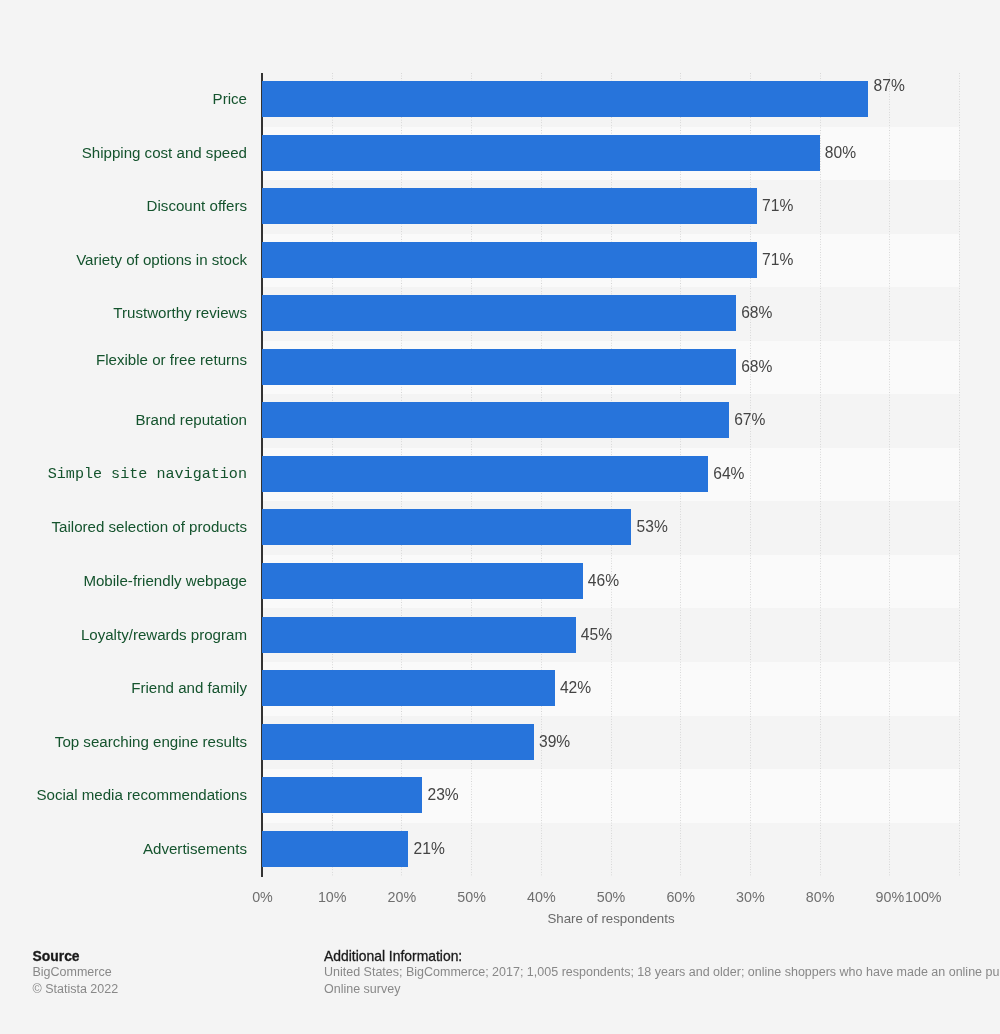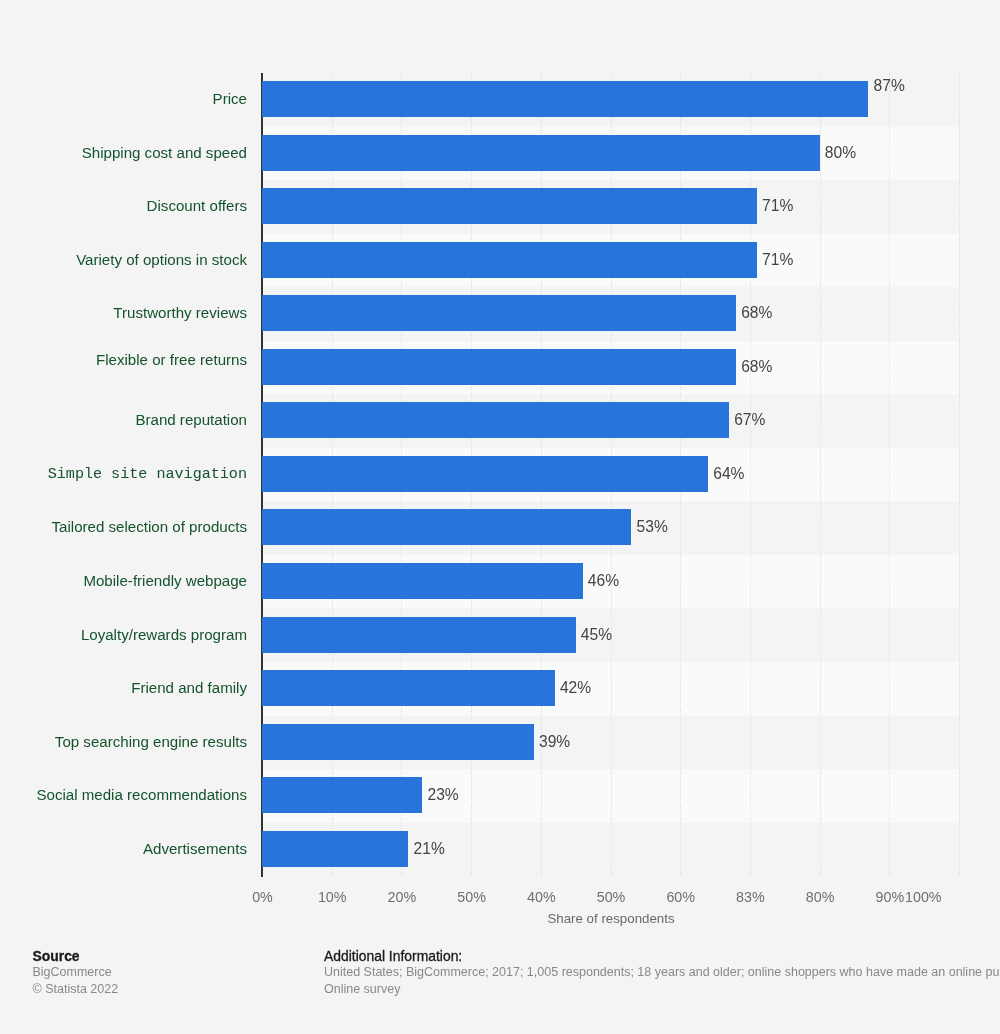--- a/index.html
+++ b/index.html
@@ -177,21 +177,21 @@
       <div class="catlabel" style="top: 830.7px;">Advertisements</div>
     </div>
   <div id="xticks">
       <div class="xtick" style="left: 222.5px;">0%</div>
       <div class="xtick" style="left: 292.2px;">10%</div>
       <div class="xtick" style="left: 361.9px;">20%</div>
       <div class="xtick" style="left: 431.6px;">50%</div>
       <div class="xtick" style="left: 501.3px;">40%</div>
       <div class="xtick" style="left: 571px;">50%</div>
       <div class="xtick" style="left: 640.7px;">60%</div>
-      <div class="xtick" style="left: 710.4px;">83%</div>
+      <div class="xtick" style="left: 710.4px;">30%</div>
       <div class="xtick" style="left: 780.1px;">80%</div>
       <div class="xtick" style="left: 849.8px;">90%</div>
       <div class="xtick" style="left: 905px; text-align: left;">100%</div>
     </div>
   <div class="xaxis-title">Share of respondents</div>
 
   <div>
     <div class="footer-head" style="left:32.5px; top:948px;font-weight:bold;">Source</div>
     <div class="footer-line" style="left:32.5px; top:965px;">BigCommerce</div>
     <div class="footer-line" style="left:32.5px; top:982px;">© Statista 2022</div>

